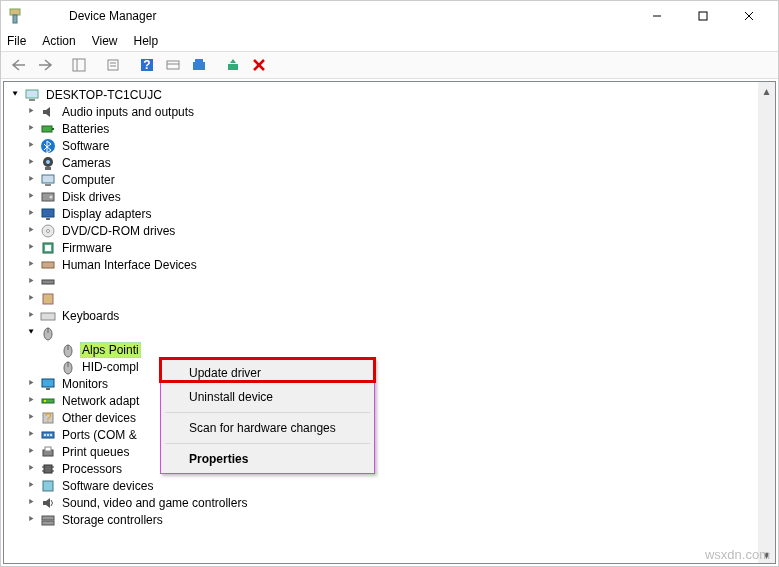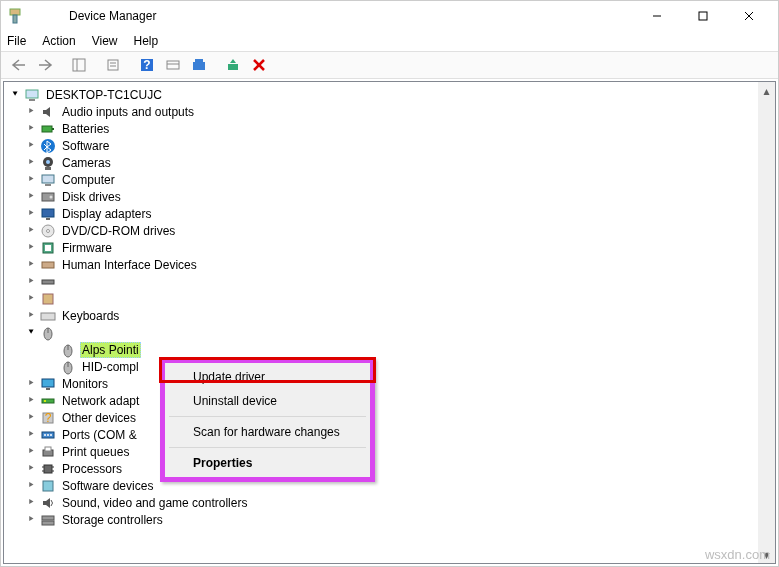--- a/index.html
+++ b/index.html
@@ -17,21 +17,21 @@
 .tree-container { position: absolute; top: 80px; left: 2px; right: 2px; bottom: 2px; border: 1px solid #828790; overflow: hidden; }
 .tree { padding: 4px 0; }
 .row { display: flex; align-items: center; height: 17px; padding-left: 4px; white-space: nowrap; }
 .row.selected .label { background: #bef264; border: 1px dotted #99d1ff; padding: 0 1px; }
 .arrow { width: 14px; display: inline-flex; align-items: center; justify-content: center; color: #6b6b6b; font-size: 9px; }
 .arrow.open { color: #000; }
 .devicon { width: 16px; height: 16px; margin: 0 4px 0 2px; display: inline-flex; align-items: center; justify-content: center; }
 .label { padding: 0 2px; }
 .indent1 { padding-left: 20px; }
 .indent2 { padding-left: 40px; }
-.ctxmenu { position: absolute; left: 159px; top: 357px; width: 215px; background: #f0f0f0; border: 5px solid #d946ef; box-shadow: 2px 2px 3px rgba(0,0,0,0.25); padding: 2px; }
+.ctxmenu { position: absolute; left: 159px; top: 357px; width: 215px; background: #f0f0f0; border: 1px solid #d946ef; box-shadow: 2px 2px 3px rgba(0,0,0,0.25); padding: 2px; }
 .ctxitem { padding: 5px 14px 5px 26px; background: #fff; margin: 0; }
 .ctxitem + .ctxitem { border-top: none; }
 .ctxitem { background: #f0f0f0; }
 .ctxsep { height: 1px; background: #d7d7d7; margin: 3px 2px; }
 .ctxitem.bold { font-weight: bold; }
 .highlight { position: absolute; border: 3px solid #d00; pointer-events: none; }
 .scrollbar { position: absolute; right: 0; top: 0; bottom: 0; width: 17px; background: #f0f0f0; }
 .scrollbar .up, .scrollbar .down { height: 17px; display: flex; align-items: center; justify-content: center; color: #606060; }
 .scrollbar .down { position: absolute; bottom: 0; width: 100%; }
 .wm { position: absolute; right: 8px; bottom: 4px; font-size: 13px; color: #bdbdbd; }

